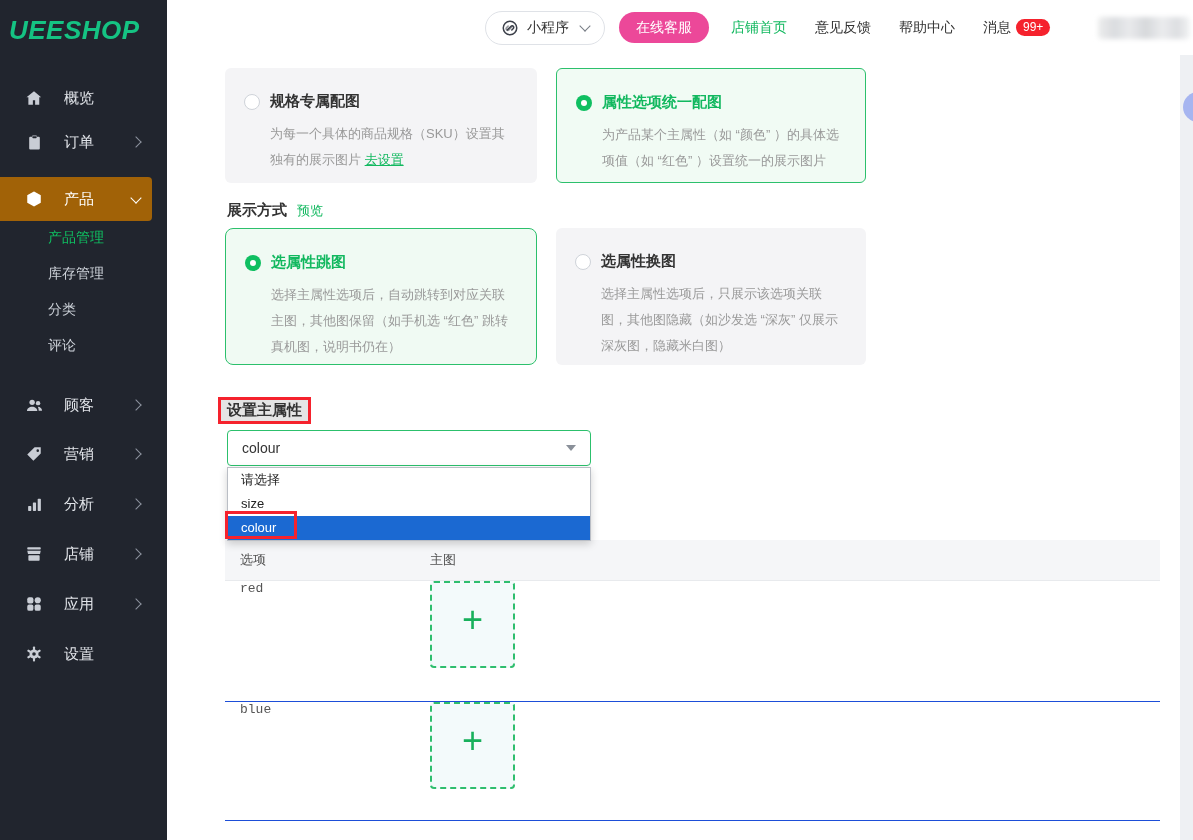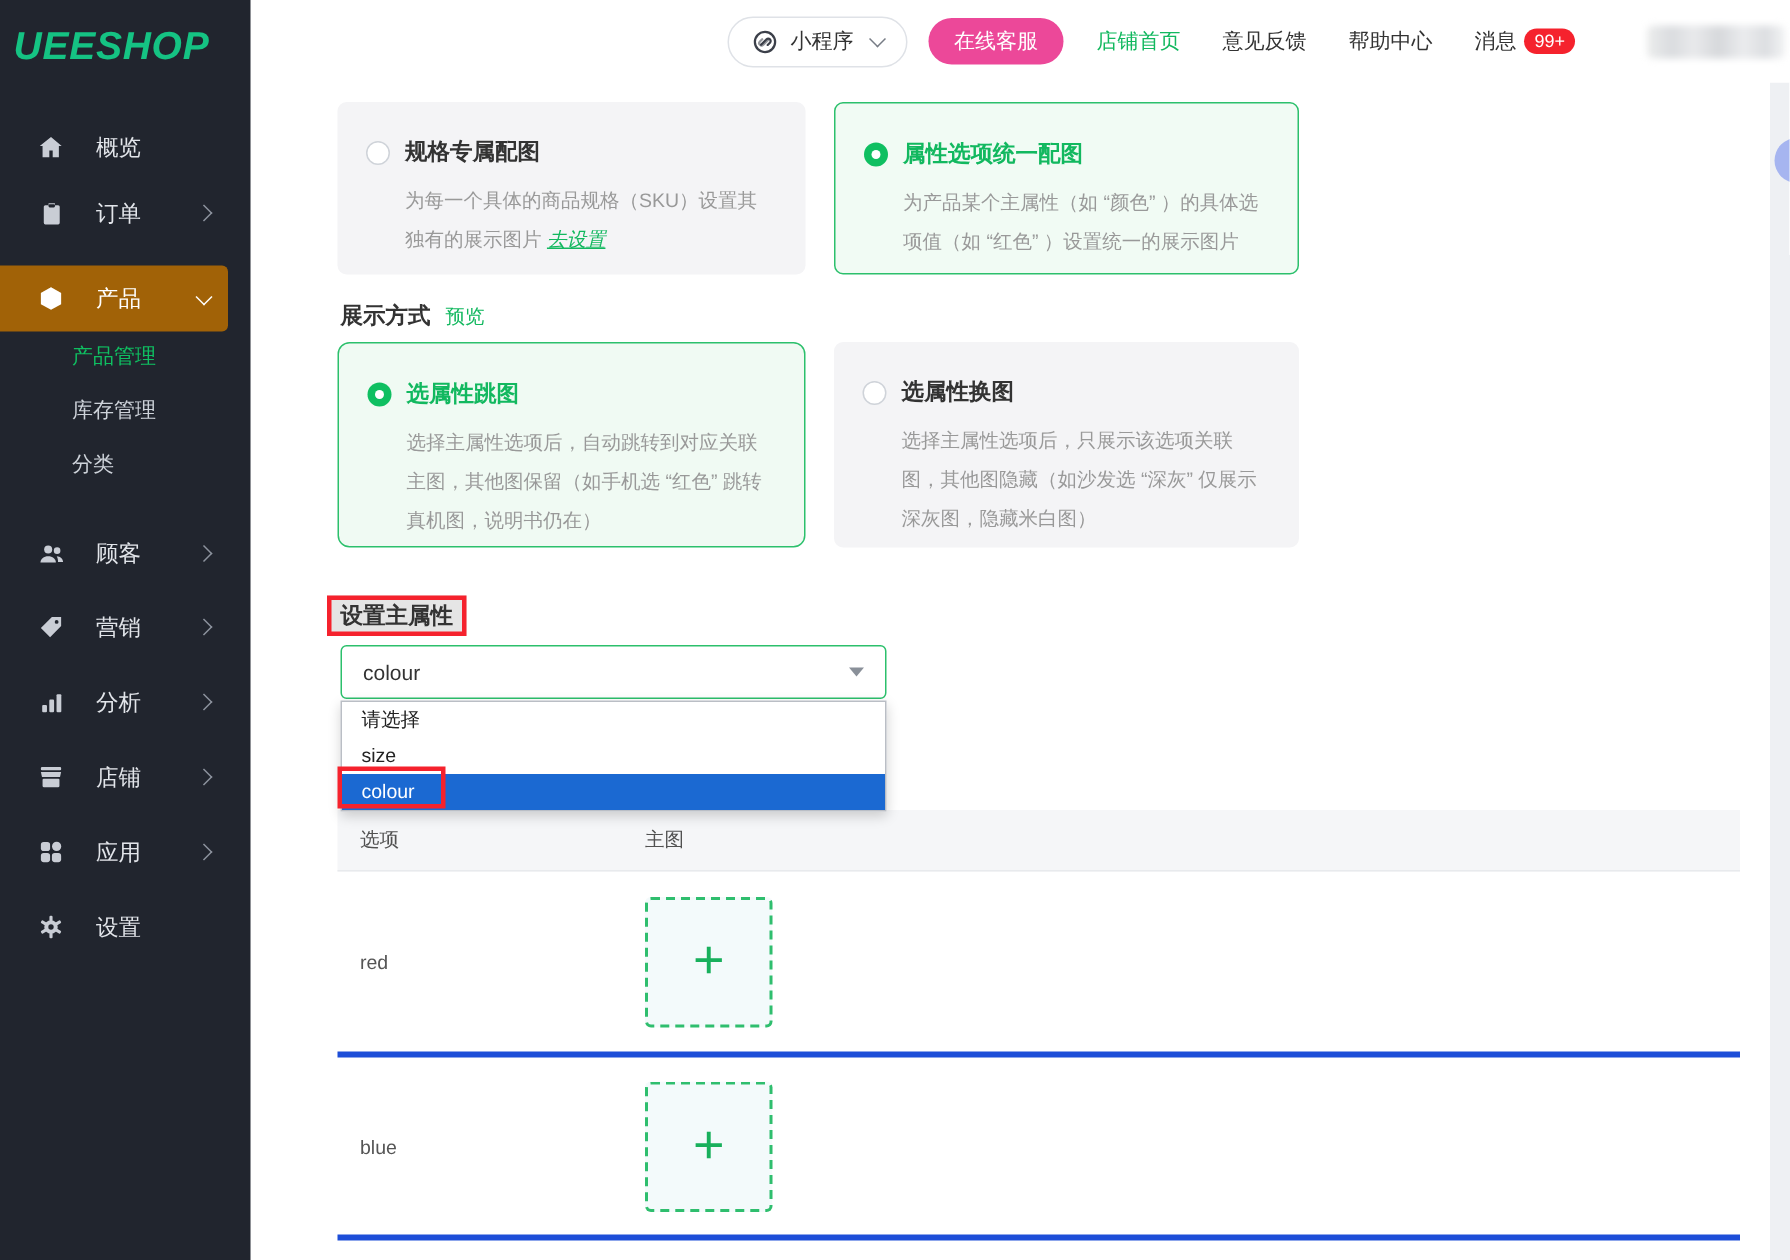--- a/index.html
+++ b/index.html
@@ -47,41 +47,41 @@
   .card .desc{margin:10px 0 0 26px;font-size:13px;line-height:26px;color:#999;}
   .card-a{left:58px;top:13px;width:312px;height:115px;background:#f4f4f6;}
   .card-b{left:389px;top:13px;width:310px;height:115px;background:#f1fbf4;border:1px solid #2cc06c;}
   .card-c{left:58px;top:173px;width:312px;height:137px;background:#f0faf3;border:1px solid #2cc06c;border-radius:8px;}
   .card-d{left:389px;top:173px;width:310px;height:137px;background:#f4f4f6;}
   .radio{width:16px;height:16px;border-radius:50%;box-sizing:border-box;flex:0 0 auto;}
   .radio.off{background:#fff;border:1px solid #cfd3d9;}
   .radio.on{background:#0fbf61;position:relative;}
   .radio.on::after{content:"";position:absolute;left:5px;top:5px;width:6px;height:6px;border-radius:50%;background:#fff;}
   .glink{color:#12b85f;cursor:pointer;}
-  .glink.u{text-decoration:underline;font-style:italic;}
+  .glink.u{text-decoration:underline;}
   .sec-row{position:absolute;left:60px;top:146px;display:flex;align-items:center;gap:10px;}
   .sec-label{font-size:15px;font-weight:700;color:#333;}
   .sec-row .glink{font-size:13px;}
   
   .ann-box{position:absolute;border:3px solid #f5222d;box-sizing:border-box;z-index:7;display:flex;align-items:center;justify-content:center;}
   .ann1{left:51px;top:342px;width:93px;height:27px;background:#e5e5e5;}
   .ann1 span{font-size:15px;font-weight:700;color:#333;}
   .ann2{left:58px;top:456px;width:72px;height:28px;pointer-events:none;}
   
   .select{position:absolute;left:60px;top:375px;width:364px;height:36px;box-sizing:border-box;border:1px solid #2cc06c;border-radius:4px;background:#fff;display:flex;align-items:center;padding:0 14px;font-size:14px;color:#333;cursor:pointer;z-index:3;}
   .sel-caret{margin-left:auto;width:0;height:0;border-left:5px solid transparent;border-right:5px solid transparent;border-top:6px solid #8a9099;}
   .dropdown{position:absolute;left:60px;top:412px;width:364px;box-sizing:border-box;background:#fff;border:1px solid #babec5;box-shadow:0 3px 8px rgba(0,0,0,.18);z-index:6;}
   .dd-item{height:24px;line-height:24px;padding-left:13px;font-size:13px;color:#222;cursor:pointer;}
   .dd-item.hl{background:#1b69d2;color:#fff;}
   
   .opt-table{position:absolute;left:58px;top:485px;width:935px;}
   .t-head{height:40px;background:#f5f6f8;display:flex;align-items:center;font-size:13px;color:#515151;border-bottom:1px solid #e8eaed;}
   .c1{width:205px;padding-left:15px;box-sizing:border-box;flex:0 0 auto;}
   .c2{flex:1;}
-  .t-row{display:flex;align-items:center;border-bottom:4px solid #1d4ed8;font-size:13px;color:#555;}
+  .t-row{display:flex;border-bottom:1px solid #1d4ed8;font-size:13px;color:#555;font-family:Liberation Mono, monospace;}
   .t-row.r1{height:120px;}
   .t-row.r2{height:118px;}
   .upload{width:85px;height:87px;box-sizing:border-box;border:2px dashed #2fbe6e;border-radius:4px;background:#f3fafb;display:flex;align-items:center;justify-content:center;cursor:pointer;}
   .upload .plus{font-size:36px;font-weight:300;color:#18b05c;line-height:1;margin-top:-3px;}
 </style>
 </head>
 <body>
 
 <aside class="sidebar">
   <div class="logo">
@@ -121,20 +121,23 @@
   </div>
 
   <div class="sub-item active mt8">
     <span>产品管理</span>
   </div>
   <div class="sub-item">
     <span>库存管理</span>
   </div>
   <div class="sub-item">
     <span>分类</span>
+  </div>
+  <div class="sub-item">
+    <span>评论</span>
   </div>
 
   <div class="side-item mt10">
     <span class="s-icon">
       <svg width="19" height="19" viewBox="0 0 24 24" fill="currentColor">
           <circle cx="9" cy="8" r="3.4"></circle>
           <circle cx="16.5" cy="9" r="2.8"></circle>
           <path d="M2.5 19c0-3.3 2.9-5.4 6.5-5.4s6.5 2.1 6.5 5.4z"></path>
           <path d="M16.2 13.7c3 .2 5.3 2.1 5.3 4.8h-4.2c0-1.9-.4-3.5-1.1-4.8z"></path>
         </svg>

